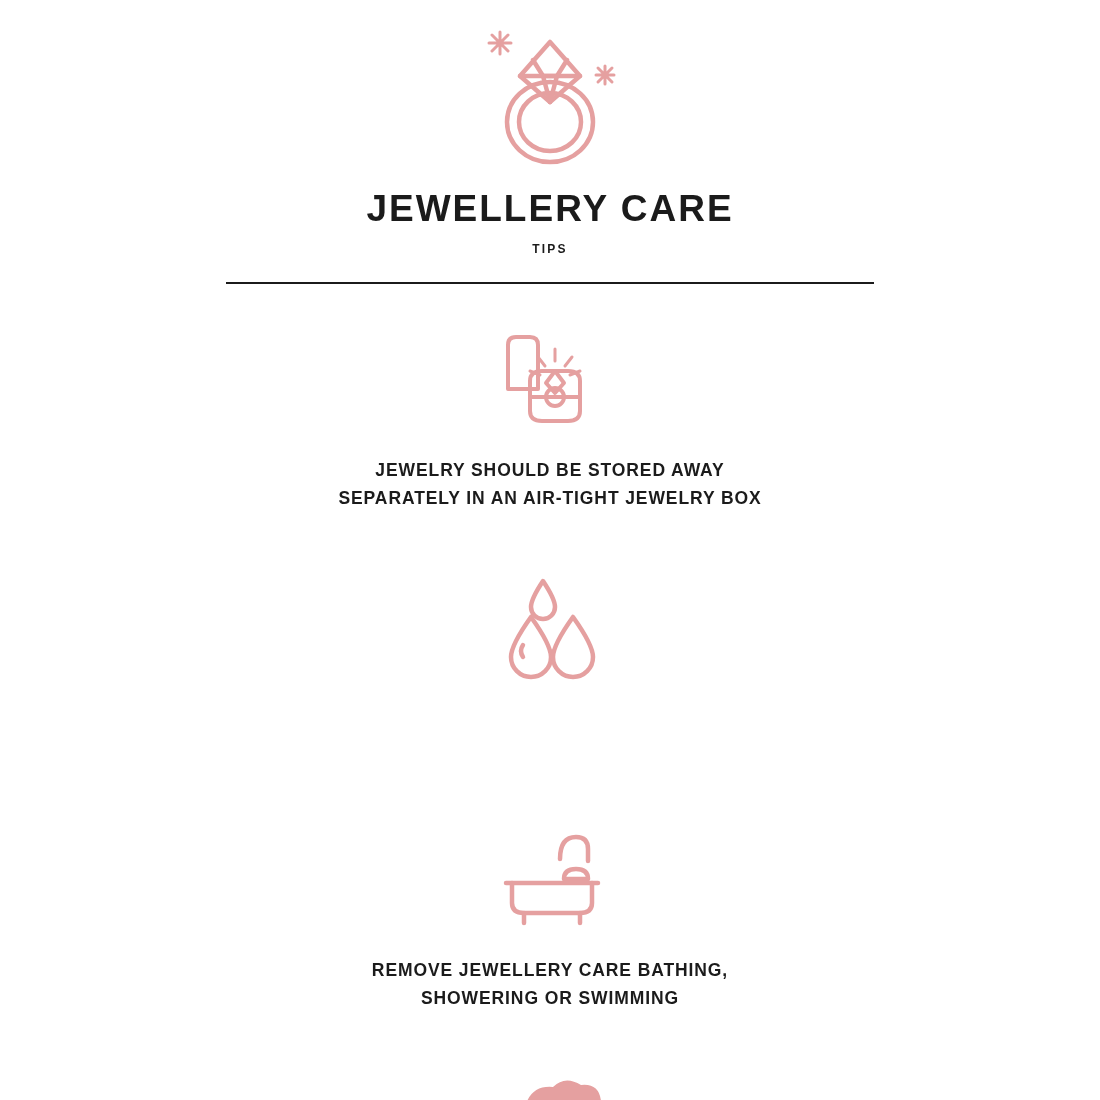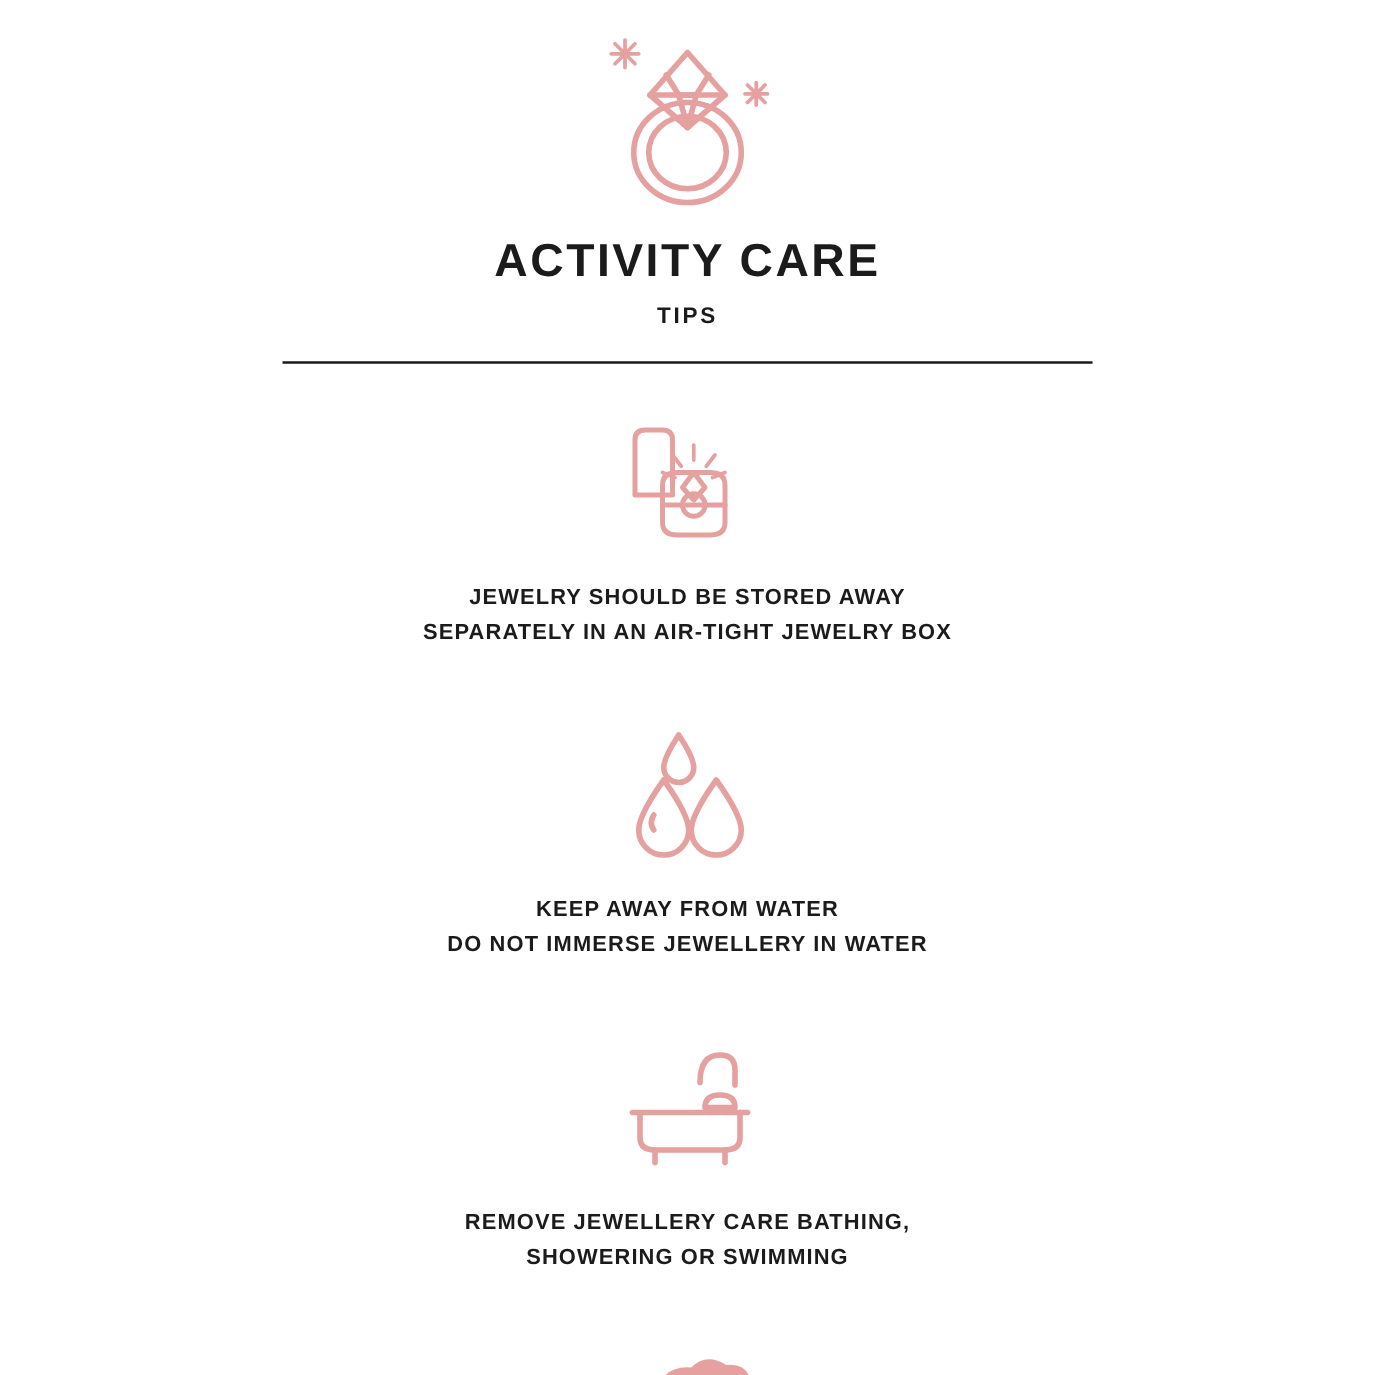--- a/index.html
+++ b/index.html
@@ -33,21 +33,21 @@
     height: 160px;
   }
   .title {
     font-size: 37px;
     font-weight: bold;
     letter-spacing: 2.0px;
     margin: 14px 0 0 0;
     color: #1b1b1b;
   }
   .subtitle {
-    font-size: 18px;
+    font-size: 12px;
     font-weight: bold;
     letter-spacing: 2.2px;
     margin: 12px 0 0 0;
     color: #1b1b1b;
   }
   .divider {
     width: 648px;
     height: 2px;
     background: #1b1b1b;
     margin: 26px auto 0 auto;
@@ -108,21 +108,21 @@
         <path d="M55 62 L115 62"></path>
         <path d="M68 46 L78 62 L85 88"></path>
         <path d="M102 46 L92 62 L85 88"></path>
         <path d="M78 62 L92 62"></path>
 
         <path d="M35 18 L35 40 M24 29 L46 29 M27 21 L43 37 M43 21 L27 37" stroke-width="3"></path>
         <path d="M140 52 L140 70 M131 61 L149 61 M133 54 L147 68 M147 54 L133 68" stroke-width="3"></path>
       </g>
     </svg>
 
-    <h1 class="title">ACTIVITY CARE</h1>
+    <h1 class="title">JEWELLERY CARE</h1>
     <div class="subtitle">TIPS</div>
     <div class="divider"></div>
   </div>
 
   <div class="grid">
 
     <div class="tip">
       <div class="tip-icon">
         <svg width="120" height="115" viewBox="0 0 120 115" aria-hidden="true">
           <g fill="none" stroke="#e5a0a0" stroke-width="4" stroke-linecap="round" stroke-linejoin="round">
@@ -150,22 +150,20 @@
 
             <path d="M48 8 q12 18 12 26 a12 12 0 0 1 -24 0 q0 -8 12 -26 z"></path>
 
             <path d="M36 44 q20 28 20 40 a20 20 0 0 1 -40 0 q0 -12 20 -40 z"></path>
             <path d="M28 84 q-4 -6 0 -12"></path>
 
             <path d="M78 44 q20 28 20 40 a20 20 0 0 1 -40 0 q0 -12 20 -40 z"></path>
           </g>
         </svg>
       </div>
-      <div class="tip-text">KEEP AWAY FROM WATER
-DO NOT IMMERSE JEWELLERY IN WATER</div>
     </div>
 
 
     <div class="tip">
       <div class="tip-icon">
         <svg width="125" height="110" viewBox="0 0 125 110" aria-hidden="true">
           <g fill="none" stroke="#e5a0a0" stroke-width="4.5" stroke-linecap="round" stroke-linejoin="round">
 
             <path d="M72 34 q0 -22 16 -22 q12 0 12 12 l0 12"></path>
             <path d="M88 44 q12 0 12 10 l-24 0 q0 -10 12 -10 z"></path>

